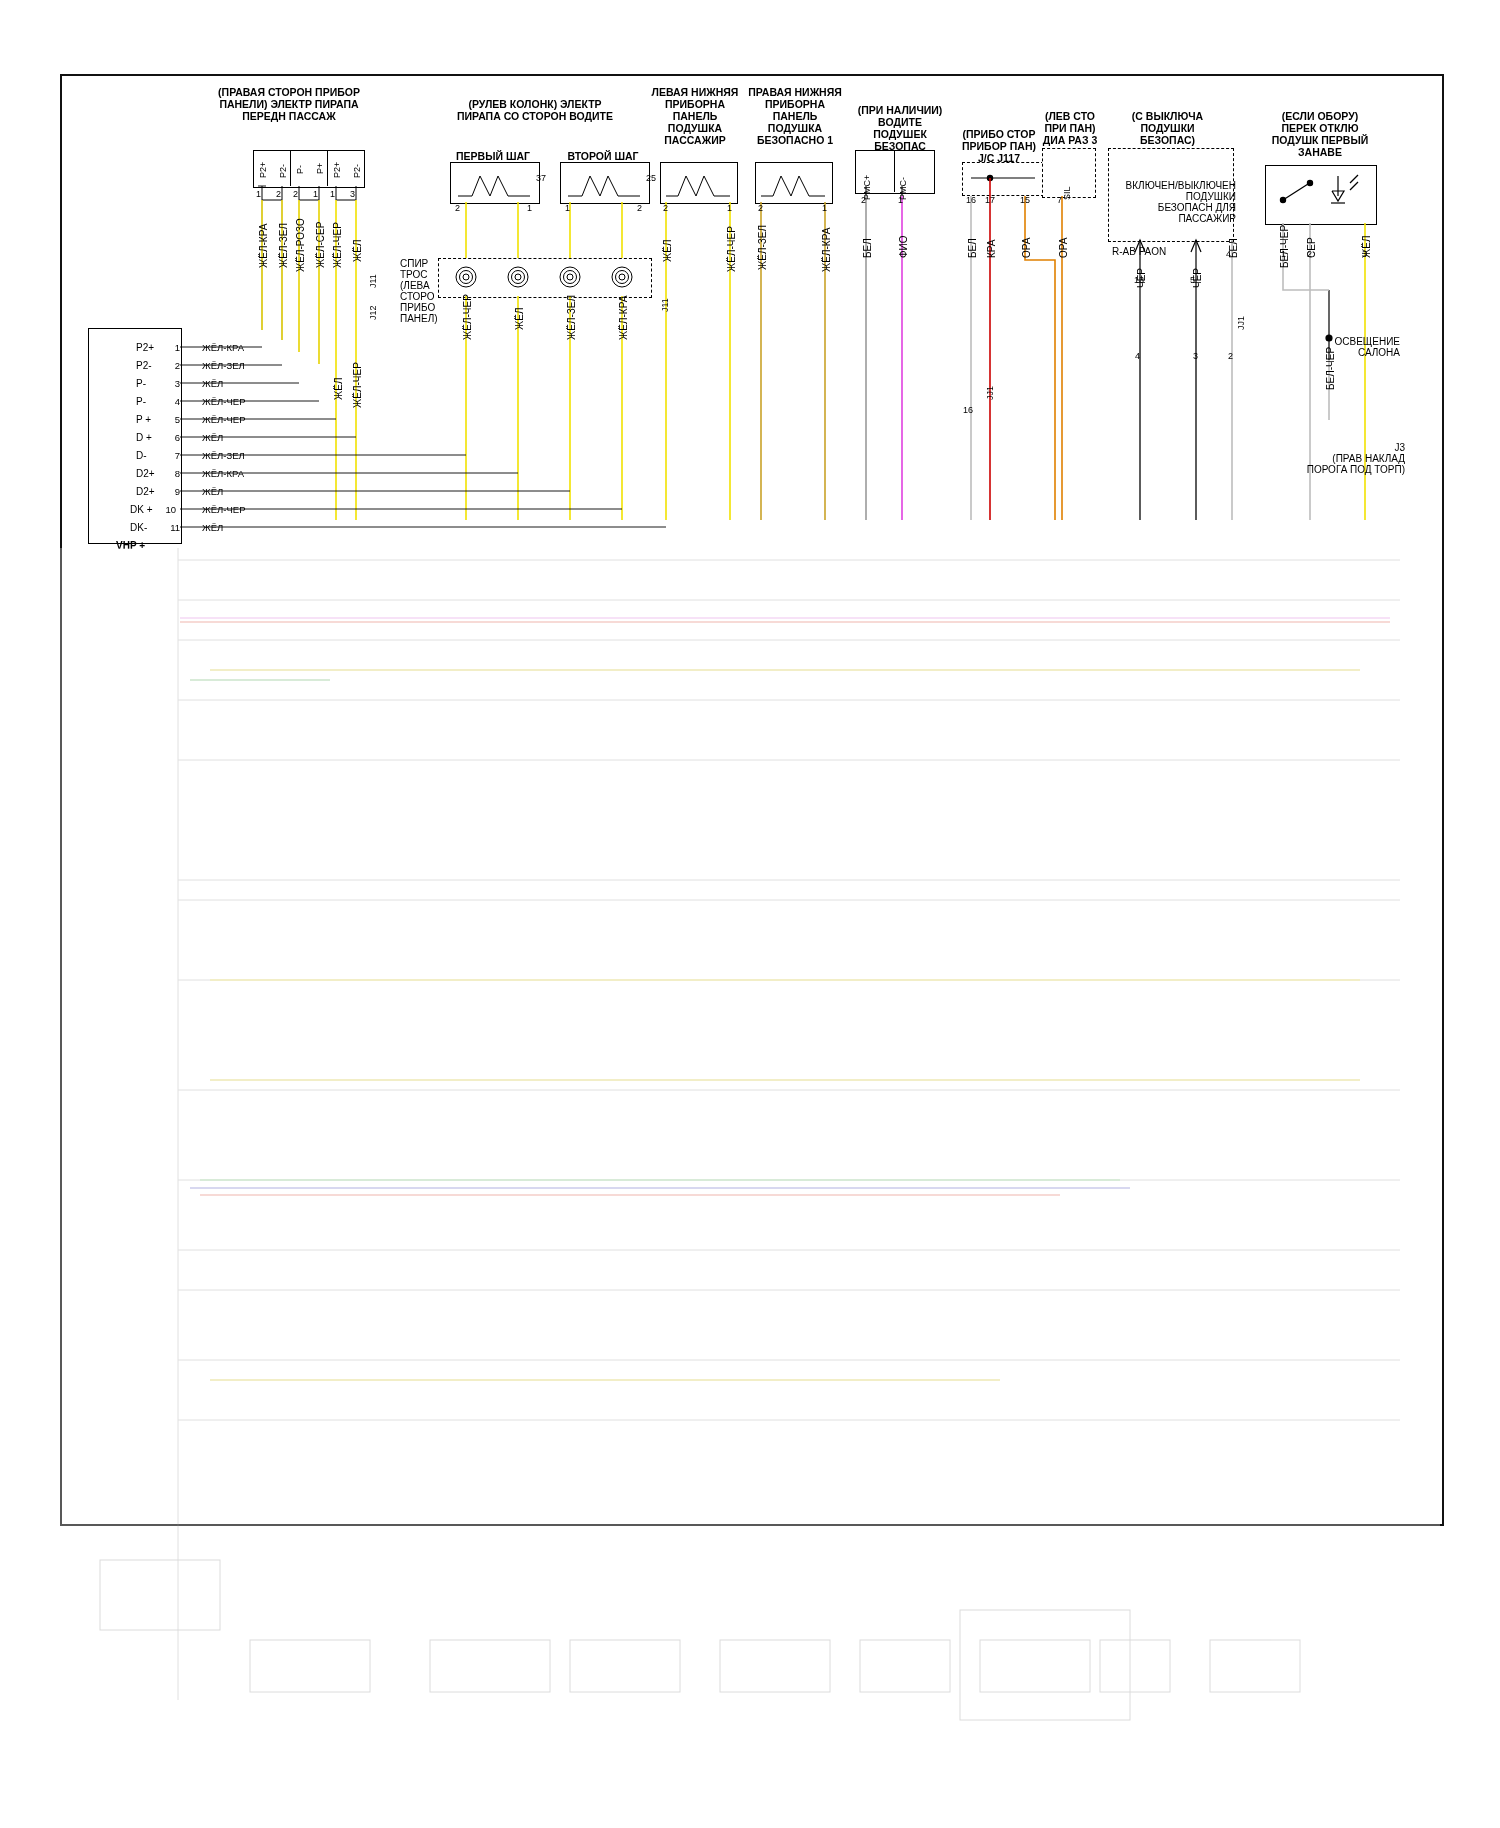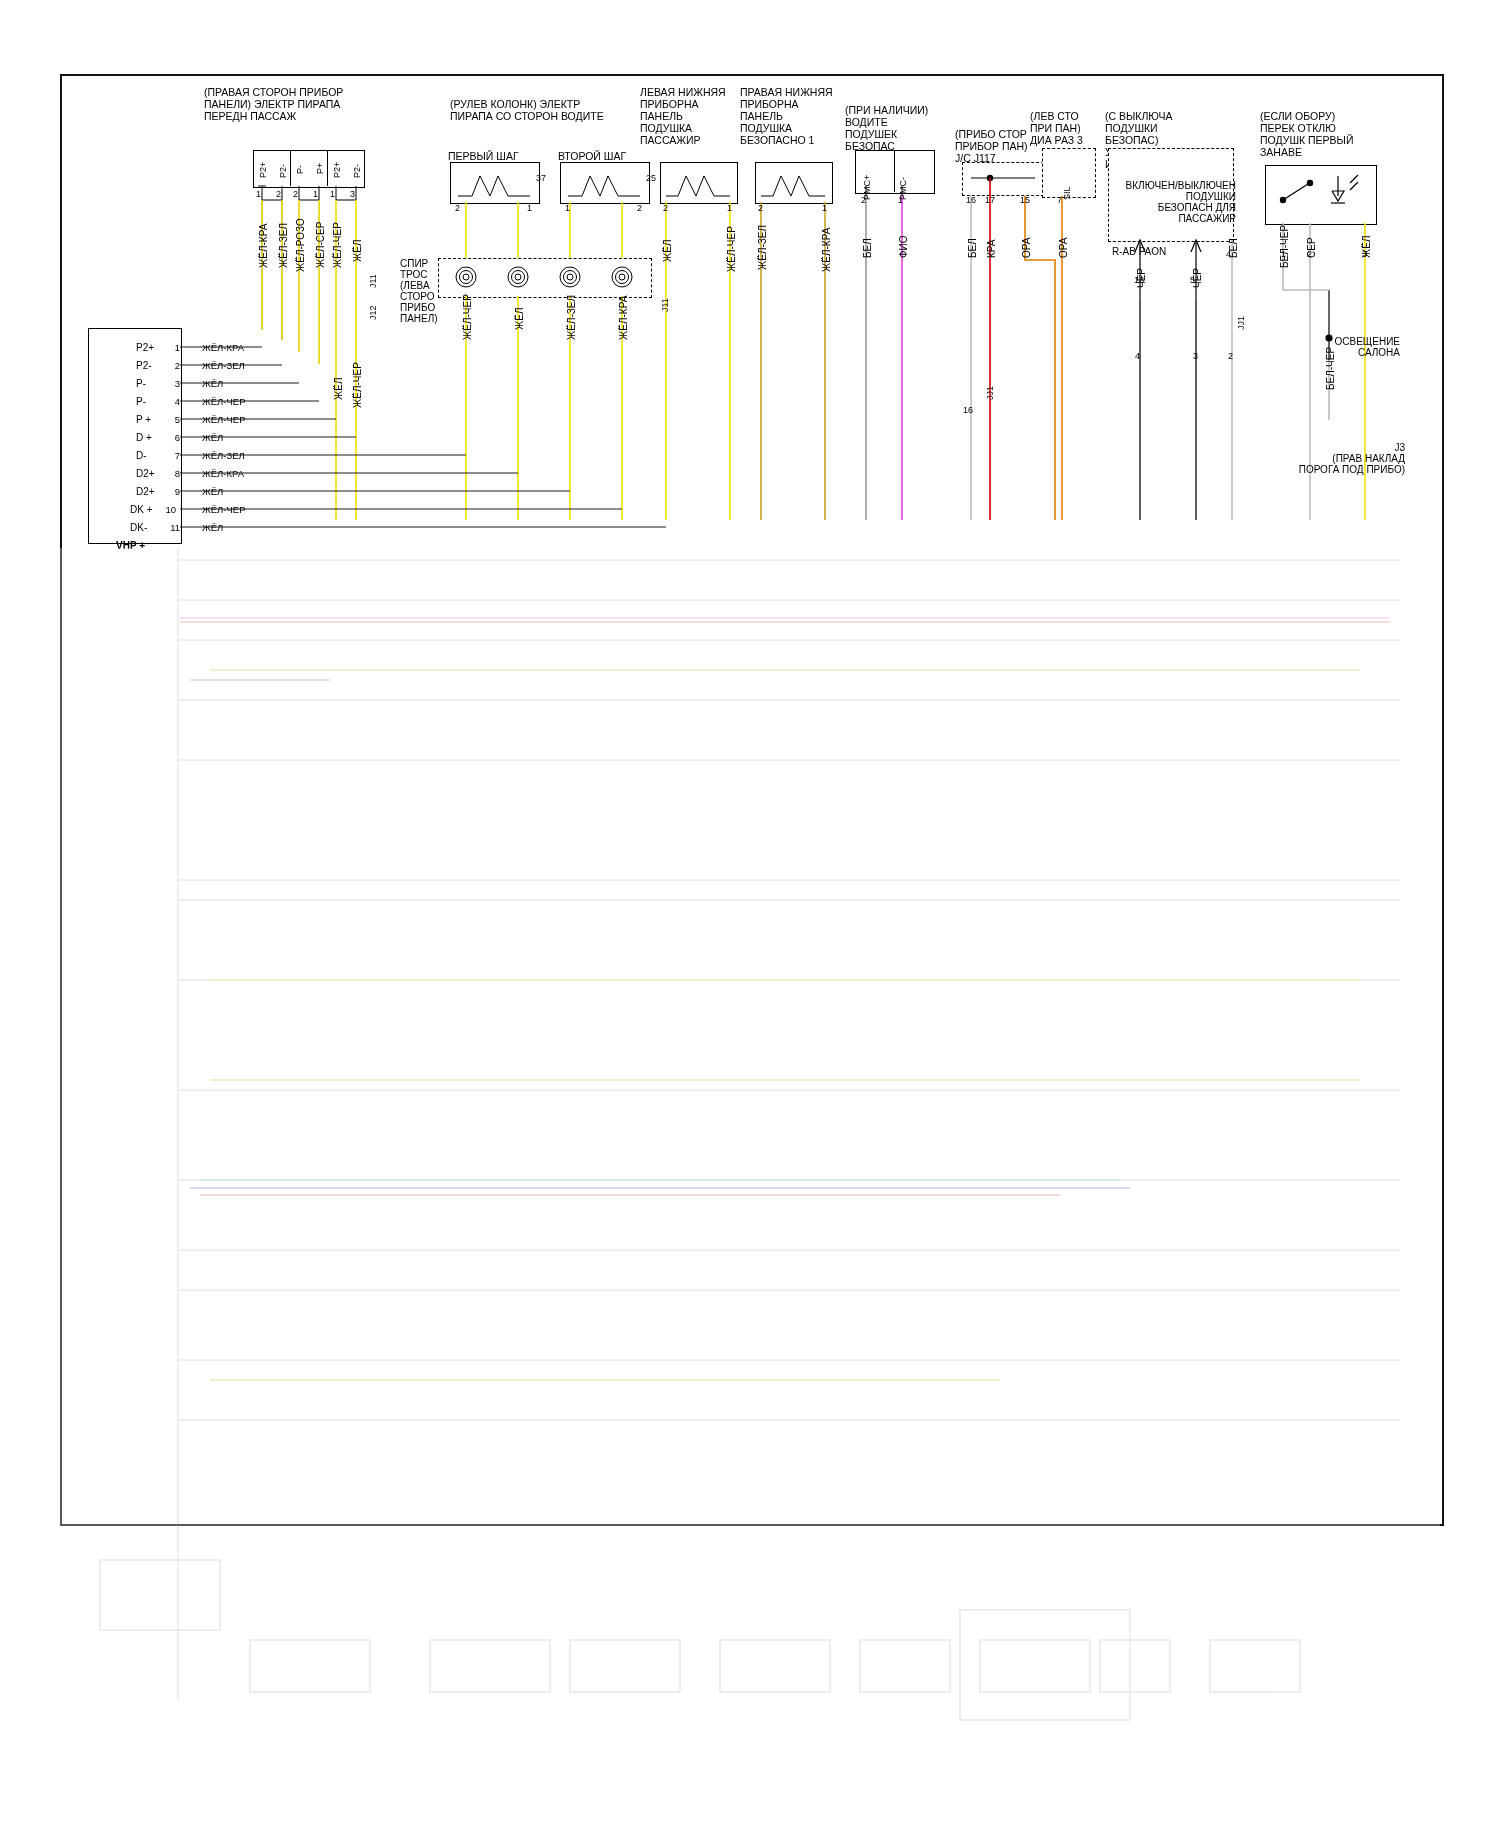--- a/index.html
+++ b/index.html
@@ -4,21 +4,21 @@
 <style>
   html,body{margin:0;padding:0;background:#ffffff;}
   body{width:1500px;height:1828px;position:relative;font-family:"Liberation Sans",sans-serif;color:#000;}
   #stage{position:absolute;left:0;top:0;width:1500px;height:1828px;overflow:hidden;}
   .frame{position:absolute;left:60px;top:74px;width:1380px;height:1448px;border:2px solid #111;background:#fff;}
   .faded{position:absolute;left:60px;top:548px;width:1380px;height:1280px;background:#fff;opacity:0.30;pointer-events:none;}
   .txt{position:absolute;font-size:10px;line-height:11px;letter-spacing:0px;}
   .txt.c{text-align:right;}
   .vert{position:absolute;font-size:10px;line-height:11px;transform-origin:left top;transform:rotate(-90deg);white-space:nowrap;}
   .vert2{position:absolute;font-size:9px;line-height:10px;transform-origin:left top;transform:rotate(-90deg);white-space:nowrap;}
-  .hdr{position:absolute;text-align:left;font-size:10.5px;line-height:12px;font-weight:normal;}
+  .hdr{position:absolute;text-align:center;font-size:10.5px;line-height:12px;font-weight:bold;}
   .box{position:absolute;border:1px solid #000;background:#fff;}
   .dash{position:absolute;border:1px dashed #000;background:#fff;}
   .ln{position:absolute;background:#000;}
   .num{position:absolute;font-size:9px;line-height:9px;}
   svg.over{position:absolute;left:0;top:0;width:1500px;height:1828px;overflow:visible;}
   .pinnum{position:absolute;font-size:9.5px;text-align:right;width:14px;}
   .pinlbl{position:absolute;font-size:10px;}
   .wirelbl{position:absolute;font-size:9.5px;}
 </style>
 </head>
@@ -345,21 +345,21 @@
   <div class="txt" style="left:1112px;top:246px;">R-AB PAON</div>
 
   <div class="txt c" style="left:1300px;top:336px;width:100px;">
     <div>ОСВЕЩЕНИЕ</div>
     <div>САЛОНА</div>
   </div>
 
   <div class="txt c" style="left:1255px;top:442px;width:150px;">
     <div>J3</div>
     <div>(ПРАВ НАКЛАД</div>
-    <div>ПОРОГА ПОД ПРИБО)</div>
+    <div>ПОРОГА ПОД ТОРП)</div>
   </div>
 
   <div>
     <div class="pinlbl" style="left:136px;top:342px;">P2+</div>
     <div class="pinnum" style="left:166px;top:342px;">1</div>
     <div class="wirelbl" style="left:202px;top:342px;">ЖЁЛ-КРА</div>
 
     <div class="pinlbl" style="left:136px;top:360px;">P2-</div>
     <div class="pinnum" style="left:166px;top:360px;">2</div>
     <div class="wirelbl" style="left:202px;top:360px;">ЖЁЛ-ЗЕЛ</div>

